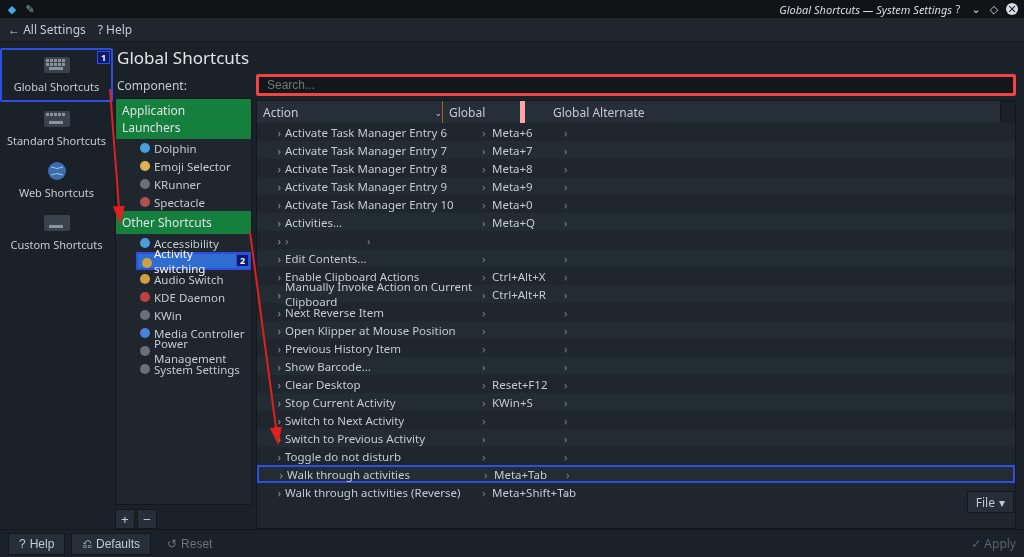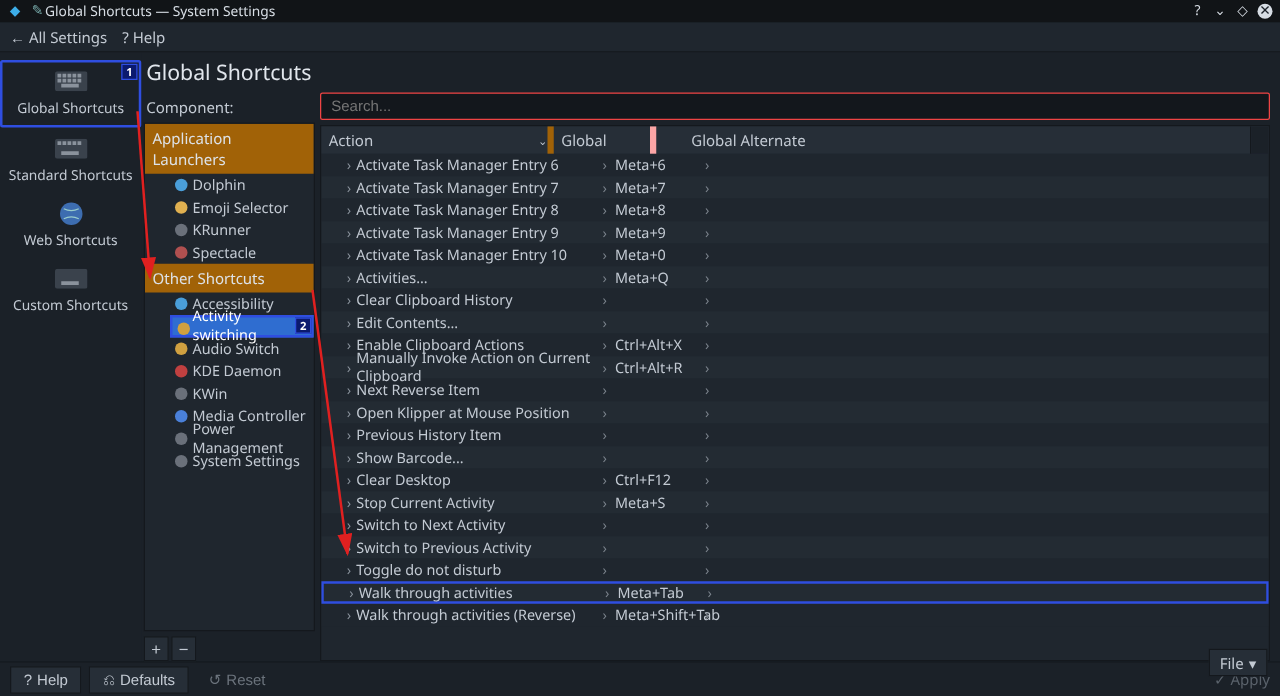--- a/index.html
+++ b/index.html
@@ -15,21 +15,21 @@
   
   .titlebar {
     height: 18px;
     background: #111417;
     display: flex; align-items: center;
     padding: 0 6px;
     font-size: 11px;
     color: #d7dde4;
   }
   .titlebar .left-icons { display:flex; gap:6px; }
-  .titlebar .title { flex:1; text-align:left; }
+  .titlebar .title { flex:1; text-align:right;font-style:italic; }
   .titlebar .right-icons { display:flex; gap:6px; align-items:center; }
   .titlebar .wicon { width:12px; height:12px; line-height:12px; text-align:center; }
   .titlebar .close { background:#d7dde4; color:#1b2128; border-radius:50%; }
   
   .toolbar {
     height: 24px;
     background: #1f262e;
     border-bottom: 1px solid #14181d;
     display:flex; align-items:center;
     padding: 0 8px;
@@ -111,21 +111,21 @@
     flex:1;
     background: #1f262e;
     border: 1px solid #14181d;
     overflow: hidden;
     display:flex; flex-direction:column;
   }
   .comp-section {
     padding: 3px 6px;
     font-size:12px;
     color:#dde2e8;
-    background:#a16207;
+    background:#15803d;
   }
   .comp-item {
     padding: 2px 6px 2px 18px;
     font-size:11.5px;
     color:#c3cad3;
     cursor:pointer;
     display:flex; align-items:center; gap:5px;
     height:18px;
     position:relative;
     margin-left:20px;
@@ -158,42 +158,42 @@
     padding-right: 8px;
   }
   .search-row {
     height:26px;
     display:flex; align-items:center;
   }
   .search-row input {
     width:100%;
     height:22px;
     background:#13171c;
-    border:1px solid #ef4444;
+    border:3px solid #ef4444;
     color:#8a929c;
     padding: 0 8px;
     font-size:12px;
     border-radius:2px;
   }
   .table-wrap {
     flex:1;
     background:#1f262e;
     border:1px solid #14181d;
     display:flex; flex-direction:column;
     overflow:hidden;
     margin-top:2px;
   }
   .table-header {
     display:flex;
     background:#262e37;
     height:22px;
     font-size:12px;
     color:#c3cad3;
   }
-  .col-action { width:186px; padding-left:6px; display:flex; align-items:center; justify-content:space-between; border-right:5px solid #a16207; }
+  .col-action { width:186px; padding-left:6px; display:flex; align-items:center; justify-content:space-between; border-right:1px solid #a16207; }
   .col-global { width:82px; padding-left:6px; display:flex; align-items:center; border-right:5px solid #fca5a5;}
   .col-alt { flex:1; padding-left:6px; display:flex; align-items:center; border-right:1px solid #14181d;margin-left:22px;}
   .col-scroll { width:14px; background:#1b2128; }
   .table-body { flex:1; overflow:hidden; }
   .row {
     display:flex;
     height:18px;
     font-size:11.5px;
     align-items:center;
   }
@@ -231,21 +231,21 @@
     cursor:pointer;
     display:flex; align-items:center; gap:4px;
   }
   .footer .reset { color:#6b737c; background:transparent; border:none; }
   .footer .spacer { flex:1; }
   .footer .apply { color:#5a626b; }
   .footer .apply::before { content:"✓ "; }
   .file-btn {
     position:absolute;
     right:10px;
-    bottom:16px;
+    bottom:44px;
     height:22px;
     background:#262e37;
     border:1px solid #14181d;
     color:#c3cad3;
     padding:0 8px;
     font-size:12px;
     display:flex; align-items:center; gap:4px;
   }
   
   .arrow-svg {
@@ -476,21 +476,20 @@
     <span class="action">Activities...</span>
     <span class="chev">›</span>
     <span class="global">Meta+Q</span>
     <span class="chev2">›</span>
     <span class="alt"></span>
     <span class="scroll"></span>
               </div>
               <div class="row">
 
     <span class="exp">›</span>
-    <span class="action">Clear Clipboard History</span>
     <span class="chev">›</span>
     <span class="global"></span>
     <span class="chev2">›</span>
     <span class="alt"></span>
     <span class="scroll"></span>
               </div>
               <div class="row">
 
     <span class="exp">›</span>
     <span class="action">Edit Contents...</span>
@@ -558,31 +557,31 @@
     <span class="global"></span>
     <span class="chev2">›</span>
     <span class="alt"></span>
     <span class="scroll"></span>
               </div>
               <div class="row">
 
     <span class="exp">›</span>
     <span class="action">Clear Desktop</span>
     <span class="chev">›</span>
-    <span class="global">Ctrl+F12</span>
+    <span class="global">Reset+F12</span>
     <span class="chev2">›</span>
     <span class="alt"></span>
     <span class="scroll"></span>
               </div>
               <div class="row">
 
     <span class="exp">›</span>
     <span class="action">Stop Current Activity</span>
     <span class="chev">›</span>
-    <span class="global">Meta+S</span>
+    <span class="global">KWin+S</span>
     <span class="chev2">›</span>
     <span class="alt"></span>
     <span class="scroll"></span>
               </div>
               <div class="row">
 
     <span class="exp">›</span>
     <span class="action">Switch to Next Activity</span>
     <span class="chev">›</span>
     <span class="global"></span>

